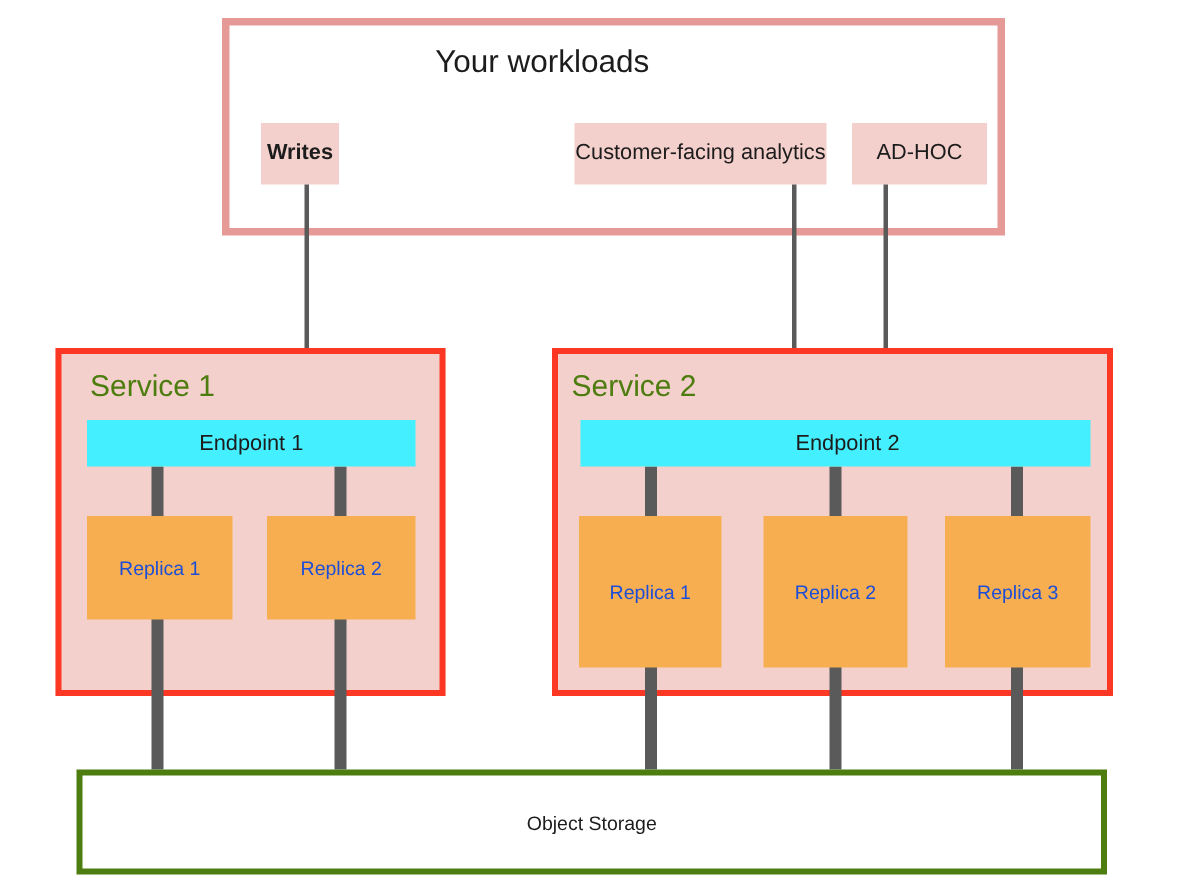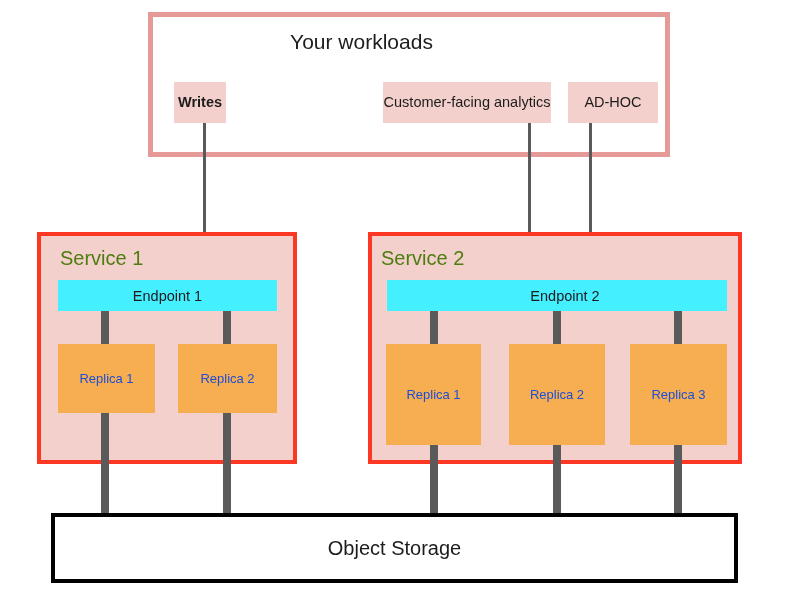--- a/index.html
+++ b/index.html
@@ -109,27 +109,27 @@
   #s2-replica-2 { left: 509px; top: 344px; width: 96px; height: 101px; }
   #s2-replica-3 { left: 630px; top: 344px; width: 97px; height: 101px; }
 
   
   .storage-box {
     position: absolute;
     left: 51px;
     top: 513px;
     width: 687px;
     height: 70px;
-    border: 4px solid #000000;
-    background: #ffffff;
-    box-sizing: border-box;
-    display: flex;
-    align-items: center;
-    justify-content: center;
-    font-size: 20px;
+    border: 4px solid #4d7c0f;
+    background: #ffffff;
+    box-sizing: border-box;
+    display: flex;
+    align-items: center;
+    justify-content: center;
+    font-size: 13px;
     color: #1c1c1c;
   }
 
   
   .connector {
     position: absolute;
     width: 8px;
     background: #5a5a5a;
   }
 

